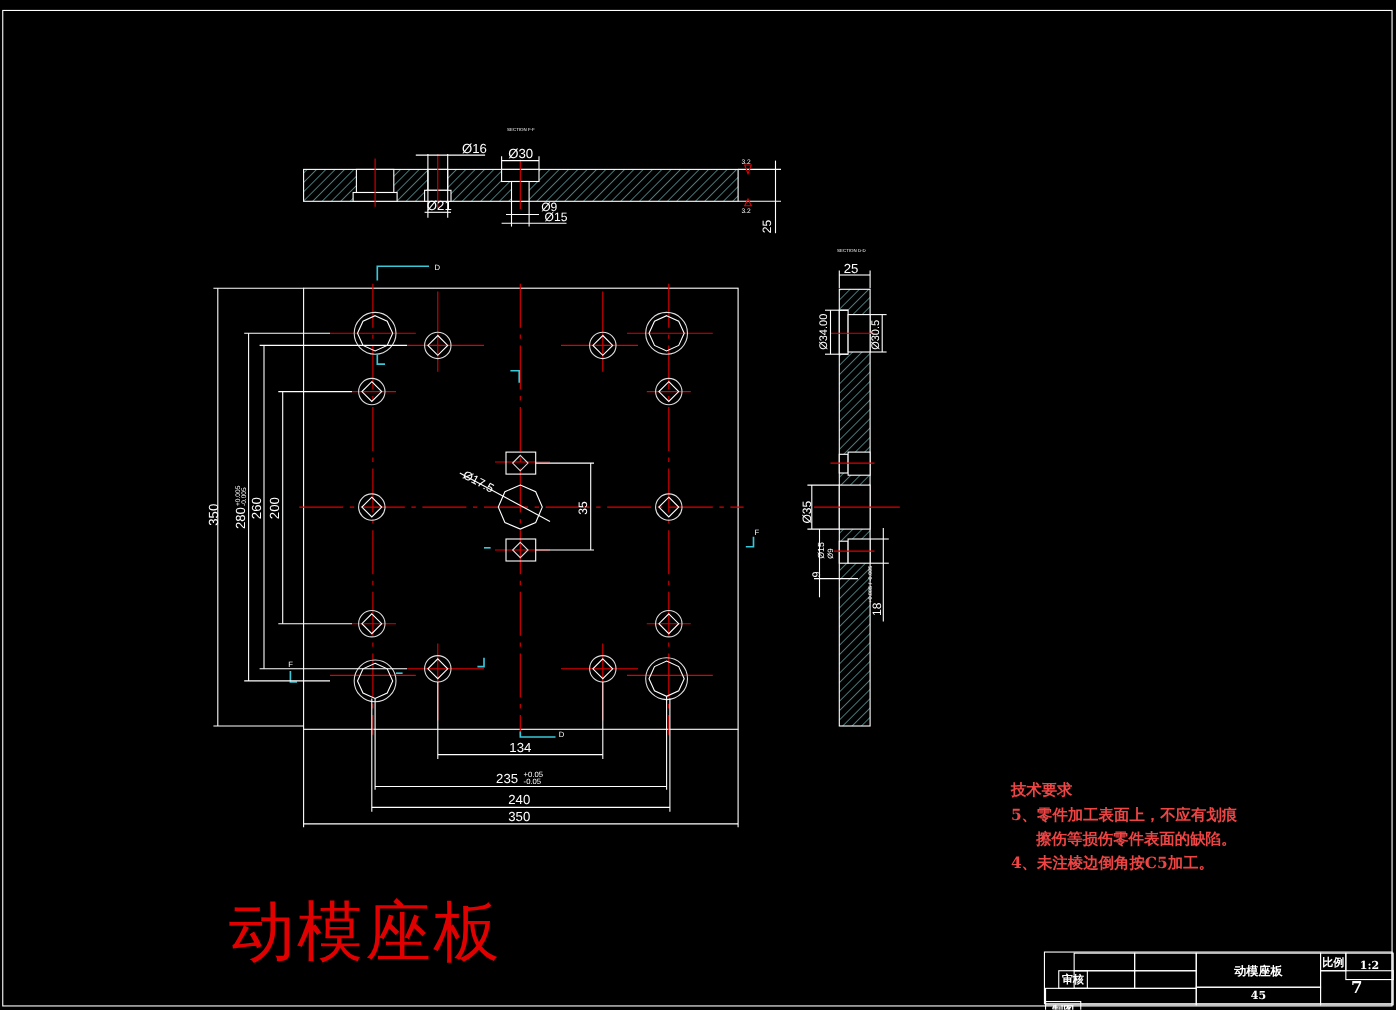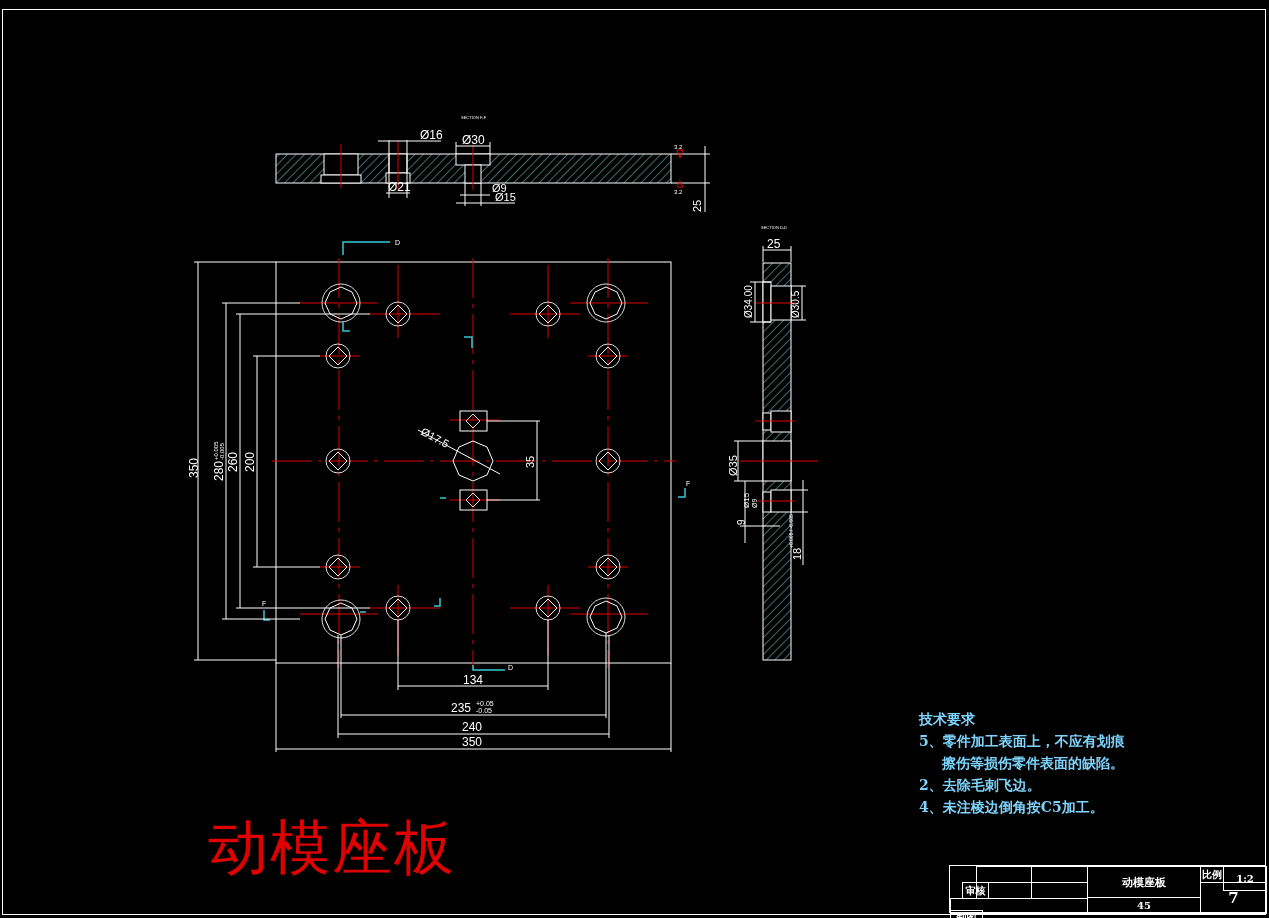--- a/index.html
+++ b/index.html
@@ -1,19 +1,19 @@
 <!DOCTYPE html>
 <html><head>
 <meta charset="utf-8">
 <style>
   html,body{margin:0;padding:0;background:#000;}
   body{width:1269px;height:918px;position:relative;overflow:hidden;font-family:"DejaVu Sans",sans-serif;}
   #drawing{position:absolute;left:0;top:0;}
   .cad-text{font-family:"Liberation Sans",sans-serif;fill:#fff;}
-  #tech{position:absolute;left:919px;top:708px;color:#7dd3fc;font-family:"DejaVu Serif",serif;font-weight:bold;font-size:14px;line-height:22px;}
+  #tech{position:absolute;left:919px;top:708px;color:#ef4444;font-family:"DejaVu Serif",serif;font-weight:bold;font-size:14px;line-height:22px;}
   #tech .line{white-space:nowrap;}
   #tech .indent{padding-left:23px;}
   #big-title{position:absolute;left:208px;top:812px;color:#e00000;font-family:"DejaVu Serif",serif;font-size:60px;letter-spacing:2px;line-height:70px;}
   #title-block{position:absolute;left:949px;top:865px;width:317px;height:48px;border:1px solid #fff;box-sizing:border-box;}
   #title-block .cell{position:absolute;border:1px solid #fff;box-sizing:border-box;color:#fff;font-family:"DejaVu Serif",serif;font-weight:bold;font-size:10px;display:flex;align-items:center;justify-content:center;}
 </style>
 </head>
 <body>
 
 <svg id="drawing" width="1269" height="918" viewBox="0 0 1269 918" xmlns="http://www.w3.org/2000/svg">
@@ -275,21 +275,20 @@
     <text class="cad-text" x="745" y="525" font-size="10" transform="rotate(-90 745 525)">9</text>
     <text class="cad-text" x="801" y="560" font-size="11" transform="rotate(-90 801 560)">18</text>
     <text class="cad-text" x="793" y="548" font-size="5" transform="rotate(-90 793 548)">+0.005 / -0.005</text>
   </g>
 </svg>
 
 <div id="tech">
   <div class="line">技术要求</div>
   <div class="line">5、零件加工表面上，不应有划痕</div>
   <div class="line indent">擦伤等损伤零件表面的缺陷。</div>
-  <div class="line">2、去除毛刺飞边。</div>
   <div class="line">4、未注棱边倒角按C5加工。</div>
 </div>
 
 <div id="big-title">动模座板</div>
 
 <div id="title-block">
   <div class="cell" style="left:0;top:0;width:33px;height:17px;margin-top:44px;">制图</div>
   <div class="cell" style="left:26px;top:0;width:56px;height:17px;"></div>
   <div class="cell" style="left:81px;top:0;width:57px;height:17px;"></div>
   <div class="cell" style="left:12px;top:16px;width:27px;height:17px;">审核</div>

